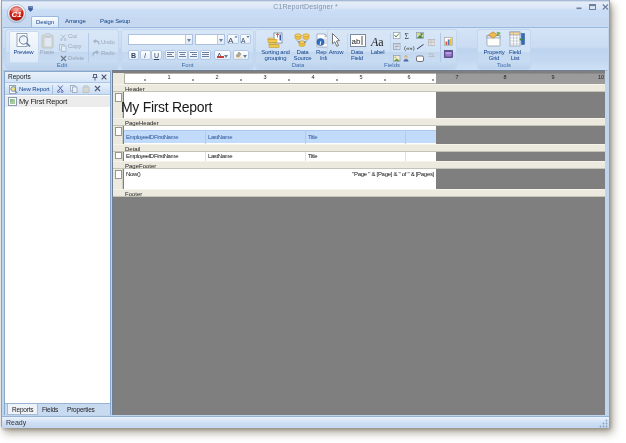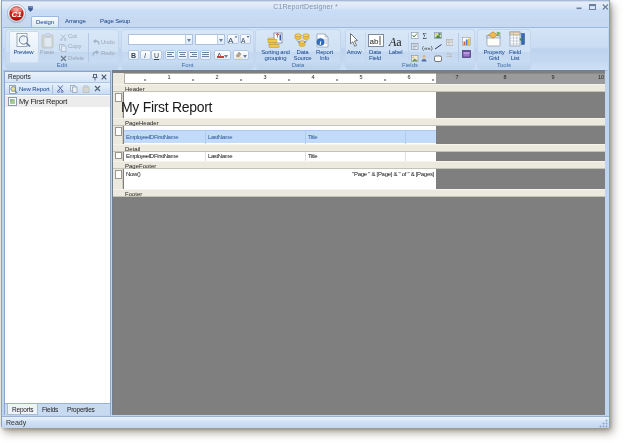--- a/index.html
+++ b/index.html
@@ -244,21 +244,21 @@
           <path d="M9 1 l3 3 h-3 Z" fill="#d8e2ec" stroke="#8a97a8" stroke-width="0.5"></path>
           <rect x="7.5" y="6" width="3.5" height="2" fill="#e8eef4" stroke="#aab4c0" stroke-width="0.4"></rect>
           <rect x="7.5" y="9" width="3.5" height="2" fill="#e8eef4" stroke="#aab4c0" stroke-width="0.4"></rect>
           <circle cx="4.5" cy="9" r="3.6" fill="#2f6fc4" stroke="#1d4c8f" stroke-width="0.5"></circle>
           <text x="4.5" y="11.6" font-size="6.5" fill="#fff" text-anchor="middle" font-family="Liberation Serif" font-style="italic" font-weight="bold">i</text>
         </svg>
         <div class="biglbl" style="left:53px;top:20px;width:31px;">Report<br>Info</div>
         <div class="glabel">Data</div>
       </div>
 
-      <div class="group" style="left:342px;width:130px;">
+      <div class="group" style="left:324px;width:130px;">
         <svg class="icon" style="left:3px;top:2.5px;" width="10" height="15" viewBox="0 0 10 15">
           <path d="M1.5 0.5 L8.5 7.5 L5.5 8 L7.5 12.5 L5.8 13.3 L3.8 8.8 L1.5 10.8 Z" fill="#fff" stroke="#555" stroke-width="0.8"></path>
         </svg>
         <div class="biglbl" style="left:-5px;top:20px;width:26px;">Arrow</div>
         <div class="abs" style="left:19px;top:3px;width:1px;height:29px;background:#c3d6ee;"></div>
         <svg class="icon" style="left:22px;top:4px;" width="16" height="13" viewBox="0 0 16 13">
           <rect x="0.5" y="0.5" width="15" height="12" fill="#fff" stroke="#7a8aa0"></rect>
           <text x="1.5" y="9.5" font-size="8" fill="#222" font-family="Liberation Sans">ab</text>
           <line x1="12" y1="2" x2="12" y2="11" stroke="#222" stroke-width="0.8"></line>
         </svg>

